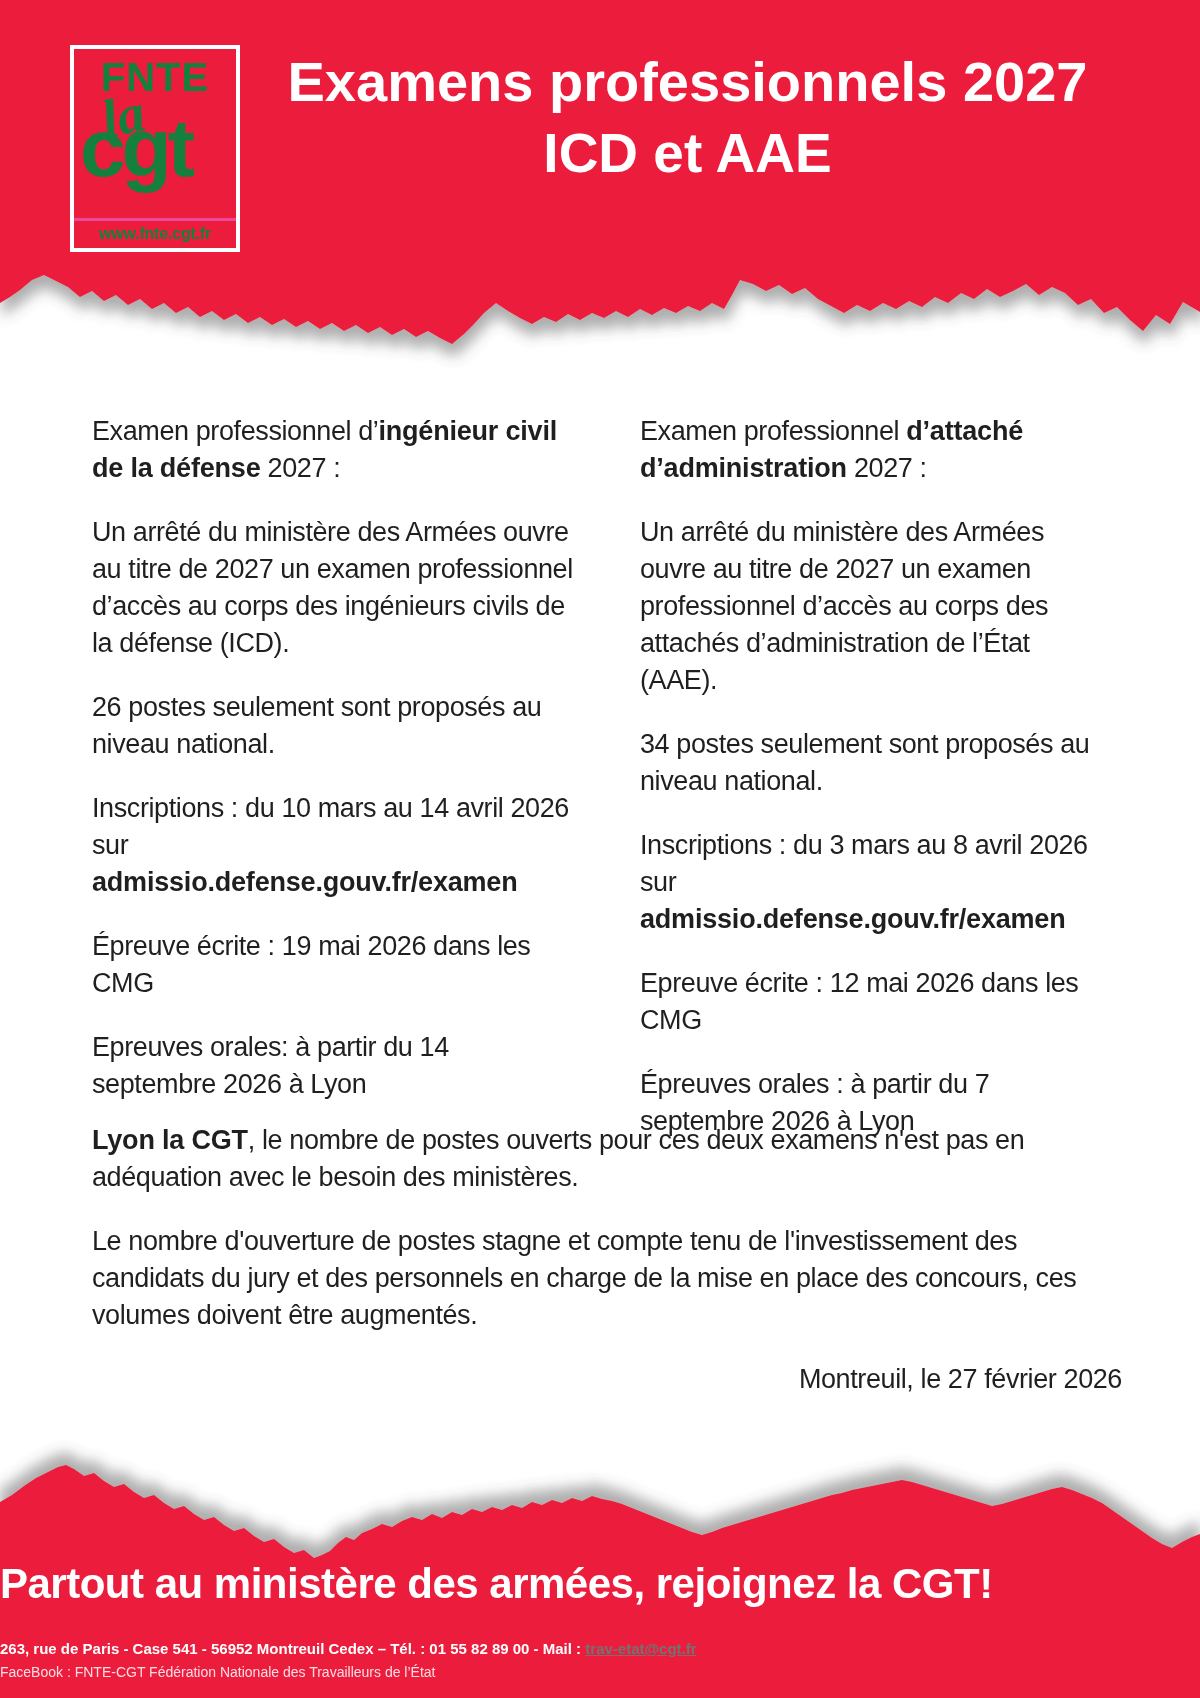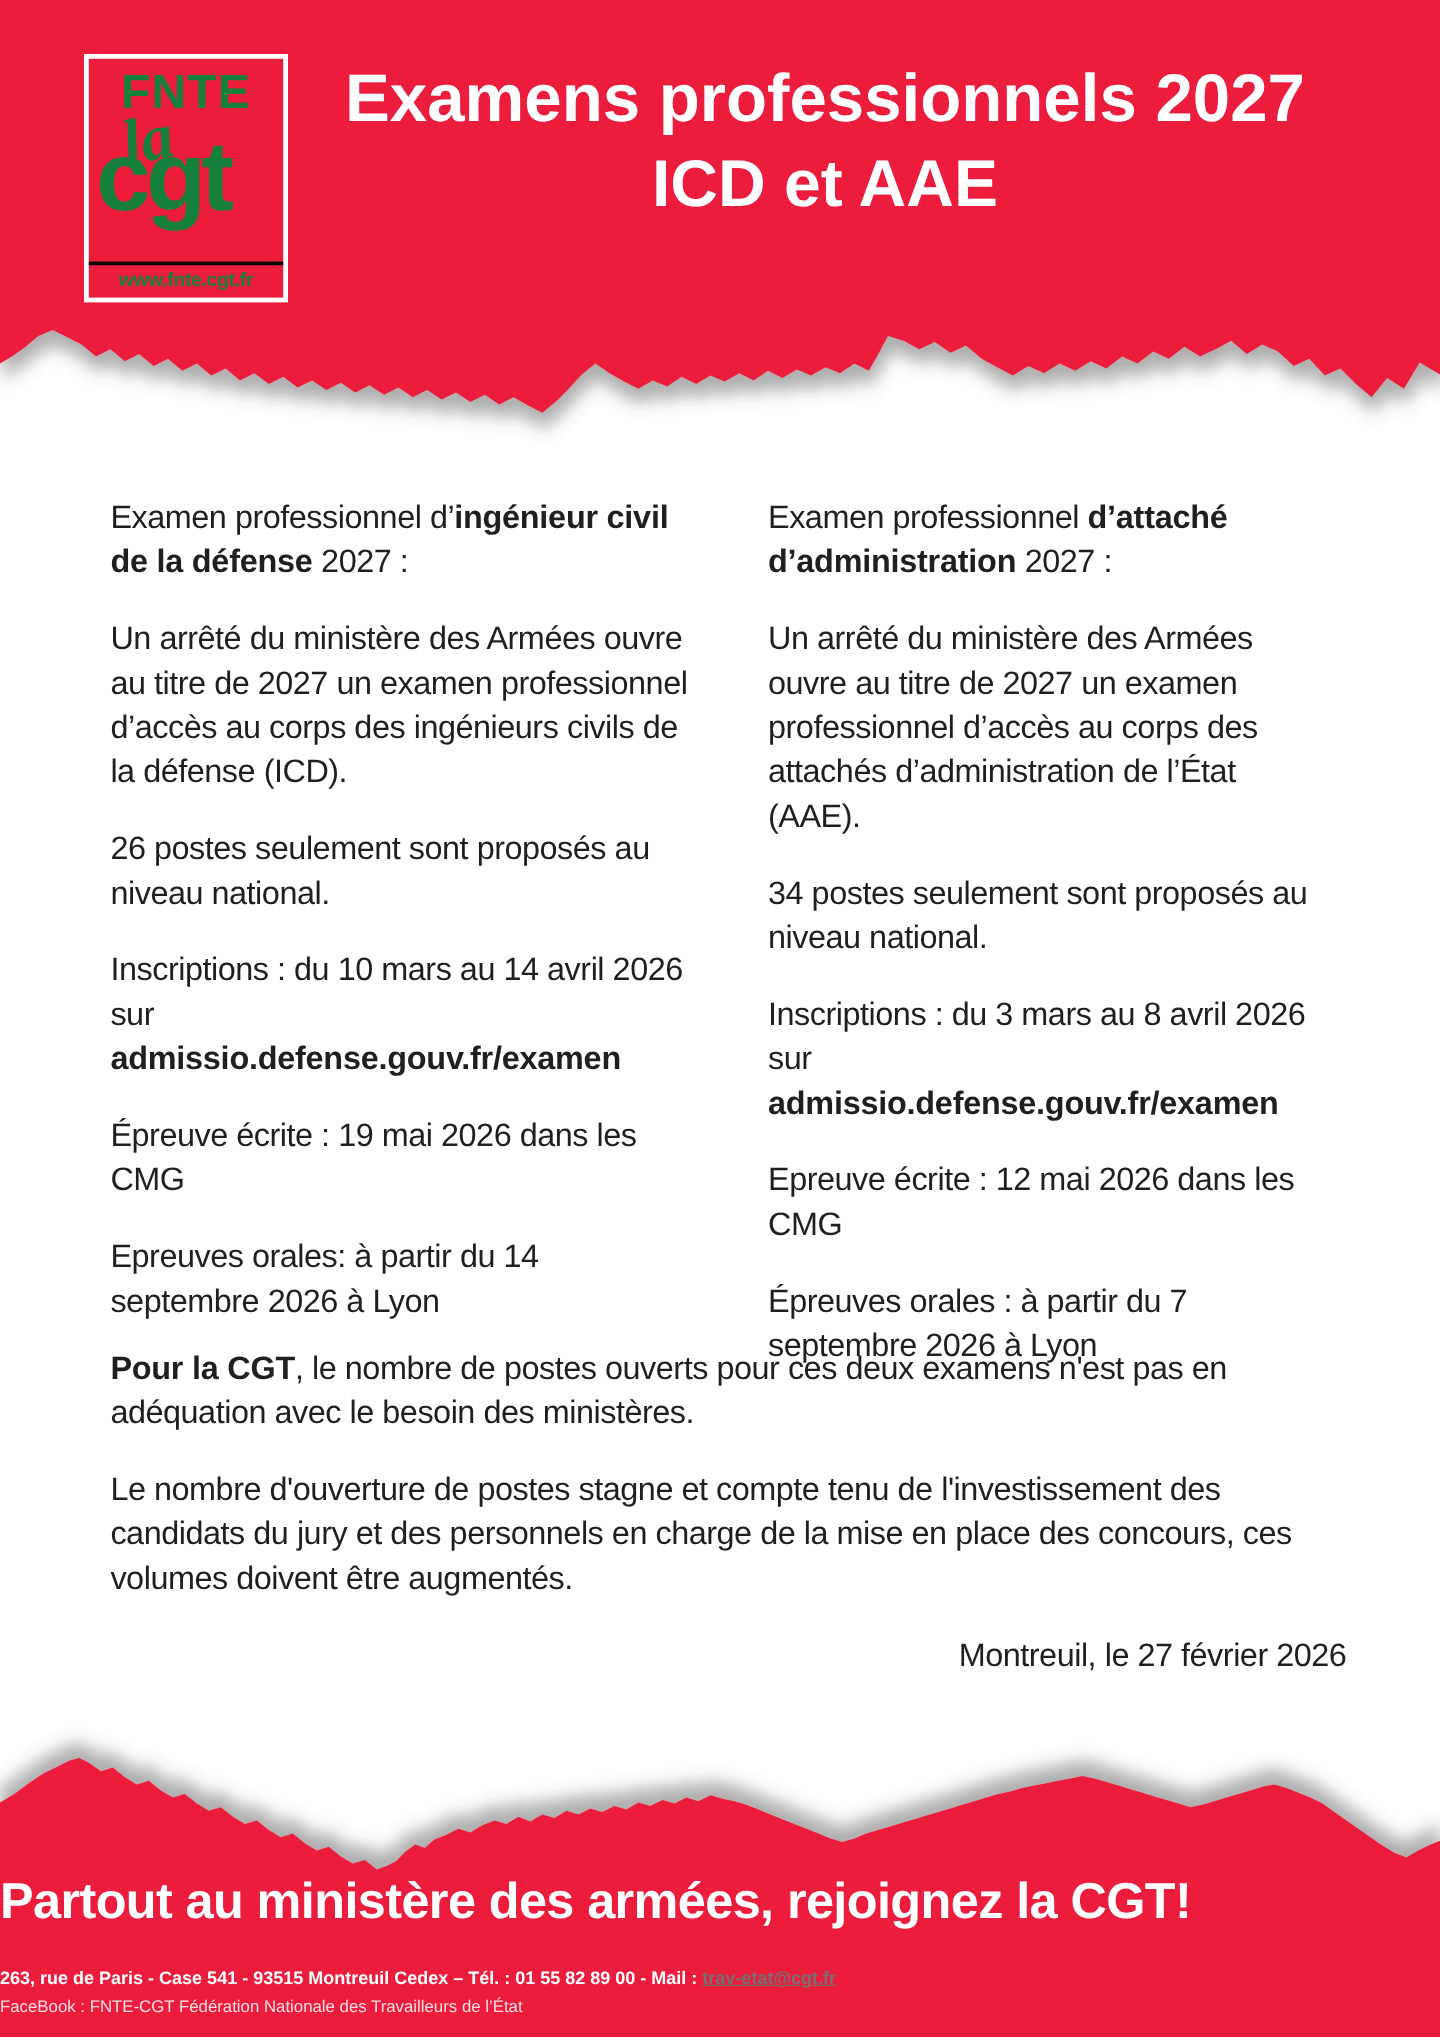--- a/index.html
+++ b/index.html
@@ -27,21 +27,21 @@
     position:absolute;top:36px;left:28px;
     font-family:"Liberation Serif",serif;font-style:italic;font-weight:700;
     font-size:54px;transform:rotate(-12deg);
   }
   .logo-cgt{
     position:absolute;top:58px;left:6px;width:100%;
     font-size:82px;font-weight:700;letter-spacing:-4px;line-height:1;
   }
   .logo-url{
     position:absolute;bottom:0;left:0;width:100%;box-sizing:border-box;
-    border-top:3px solid #000000;
+    border-top:3px solid #ec4899;
     font-size:16px;font-weight:700;text-align:center;padding:4px 0 5px 0;
     letter-spacing:-0.2px;
   }
   .title{
     position:absolute;left:235px;top:46px;width:905px;z-index:2;
     text-align:center;color:#ffffff;font-weight:700;line-height:1.28;
   }
   .title-line1{font-size:56px;}
   .title-line2{font-size:55px;}
   
@@ -103,33 +103,33 @@
     <p><span>Examen professionnel </span><strong>d’attaché d’administration</strong><span> 2027 :</span></p>
     <p>Un arrêté du ministère des Armées ouvre au titre de 2027 un examen professionnel d’accès au corps des attachés d’administration de l’État (AAE).</p>
     <p>34 postes seulement sont proposés au niveau national.</p>
     <p><span>Inscriptions : du 3 mars au 8 avril 2026 sur</span><br>
       <strong>admissio.defense.gouv.fr/examen</strong></p>
     <p>Epreuve écrite : 12 mai 2026 dans les CMG</p>
     <p>Épreuves orales : à partir du 7 septembre 2026  à Lyon</p>
   </div>
 
   <div class="statement bodytext">
-    <p><strong>Pour la CGT</strong><span>, le nombre de postes ouverts pour ces deux examens n'est pas en adéquation avec le besoin des ministères.</span></p>
+    <p><strong>Lyon la CGT</strong><span>, le nombre de postes ouverts pour ces deux examens n'est pas en adéquation avec le besoin des ministères.</span></p>
     <p>Le nombre d'ouverture de postes stagne et compte tenu de l'investissement des candidats du jury et des personnels en charge de la mise en place des concours, ces volumes doivent être augmentés.</p>
     <p class="dateline">Montreuil, le 27 février 2026</p>
   </div>
 
   <svg class="tear-svg tear-bottom" width="1200" height="260" viewBox="0 0 1200 260">
     <defs>
       <filter id="shBot" x="-5%" y="-30%" width="110%" height="140%">
         <feDropShadow dx="0" dy="-13" stdDeviation="7" flood-color="#4a4a4a" flood-opacity="0.45"></feDropShadow>
       </filter>
     </defs>
     <path fill="#EC1A3D" filter="url(#shBot)" d="M0 64
       L12 57 24 48 36 40 48 34 58 29 66 27 74 31 84 38 94 35 104 43 114 49 124 46 134 54 144 60 154 57 164 65 174 71 184 68 194 76 204 82 214 79 224 87 234 93 244 90 254 98 264 104 274 101 284 109 294 115 304 112 314 120 322 117 330 113 338 105 346 99 354 102 362 95 372 91 382 86 392 89 402 83 412 79 422 82 432 76 442 80 452 74 462 77 472 71 482 74 492 69 502 72 512 67 522 70 532 64 542 67 552 62 562 65 572 60 582 63 592 58 602 61 612 63 622 66 632 70 642 74 652 78 662 82 672 86 682 90 692 94 702 97 712 94 722 90 732 87 742 84 752 81 762 78 772 75 782 72 792 69 802 66 812 63 822 60 832 57 842 55 852 52 862 50 872 48 882 46 892 44 902 42 912 44 922 47 932 50 942 53 952 56 962 59 972 62 982 65 992 68 1002 66 1012 63 1022 60 1032 57 1042 54 1052 51 1062 49 1072 52 1082 56 1092 60 1102 65 1112 72 1122 79 1132 86 1142 93 1152 100 1162 106 1172 110 1182 104 1192 99 1200 96
       V260 H0 Z"></path>
   </svg>
 
   <div class="footer-text tagline">Partout au ministère des armées, rejoignez la CGT!</div>
-  <div class="footer-text address"><span>263, rue de Paris - Case 541 - 93515  Montreuil Cedex – Tél. : 01 55 82 89 00 - Mail : </span><a href="#">trav-etat@cgt.fr</a></div>
+  <div class="footer-text address"><span>263, rue de Paris - Case 541 - 56952  Montreuil Cedex – Tél. : 01 55 82 89 00 - Mail : </span><a href="#">trav-etat@cgt.fr</a></div>
   <div class="footer-text facebook">FaceBook : FNTE-CGT Fédération Nationale des Travailleurs de l’État</div>
 
 </div>
 
 </body></html>

